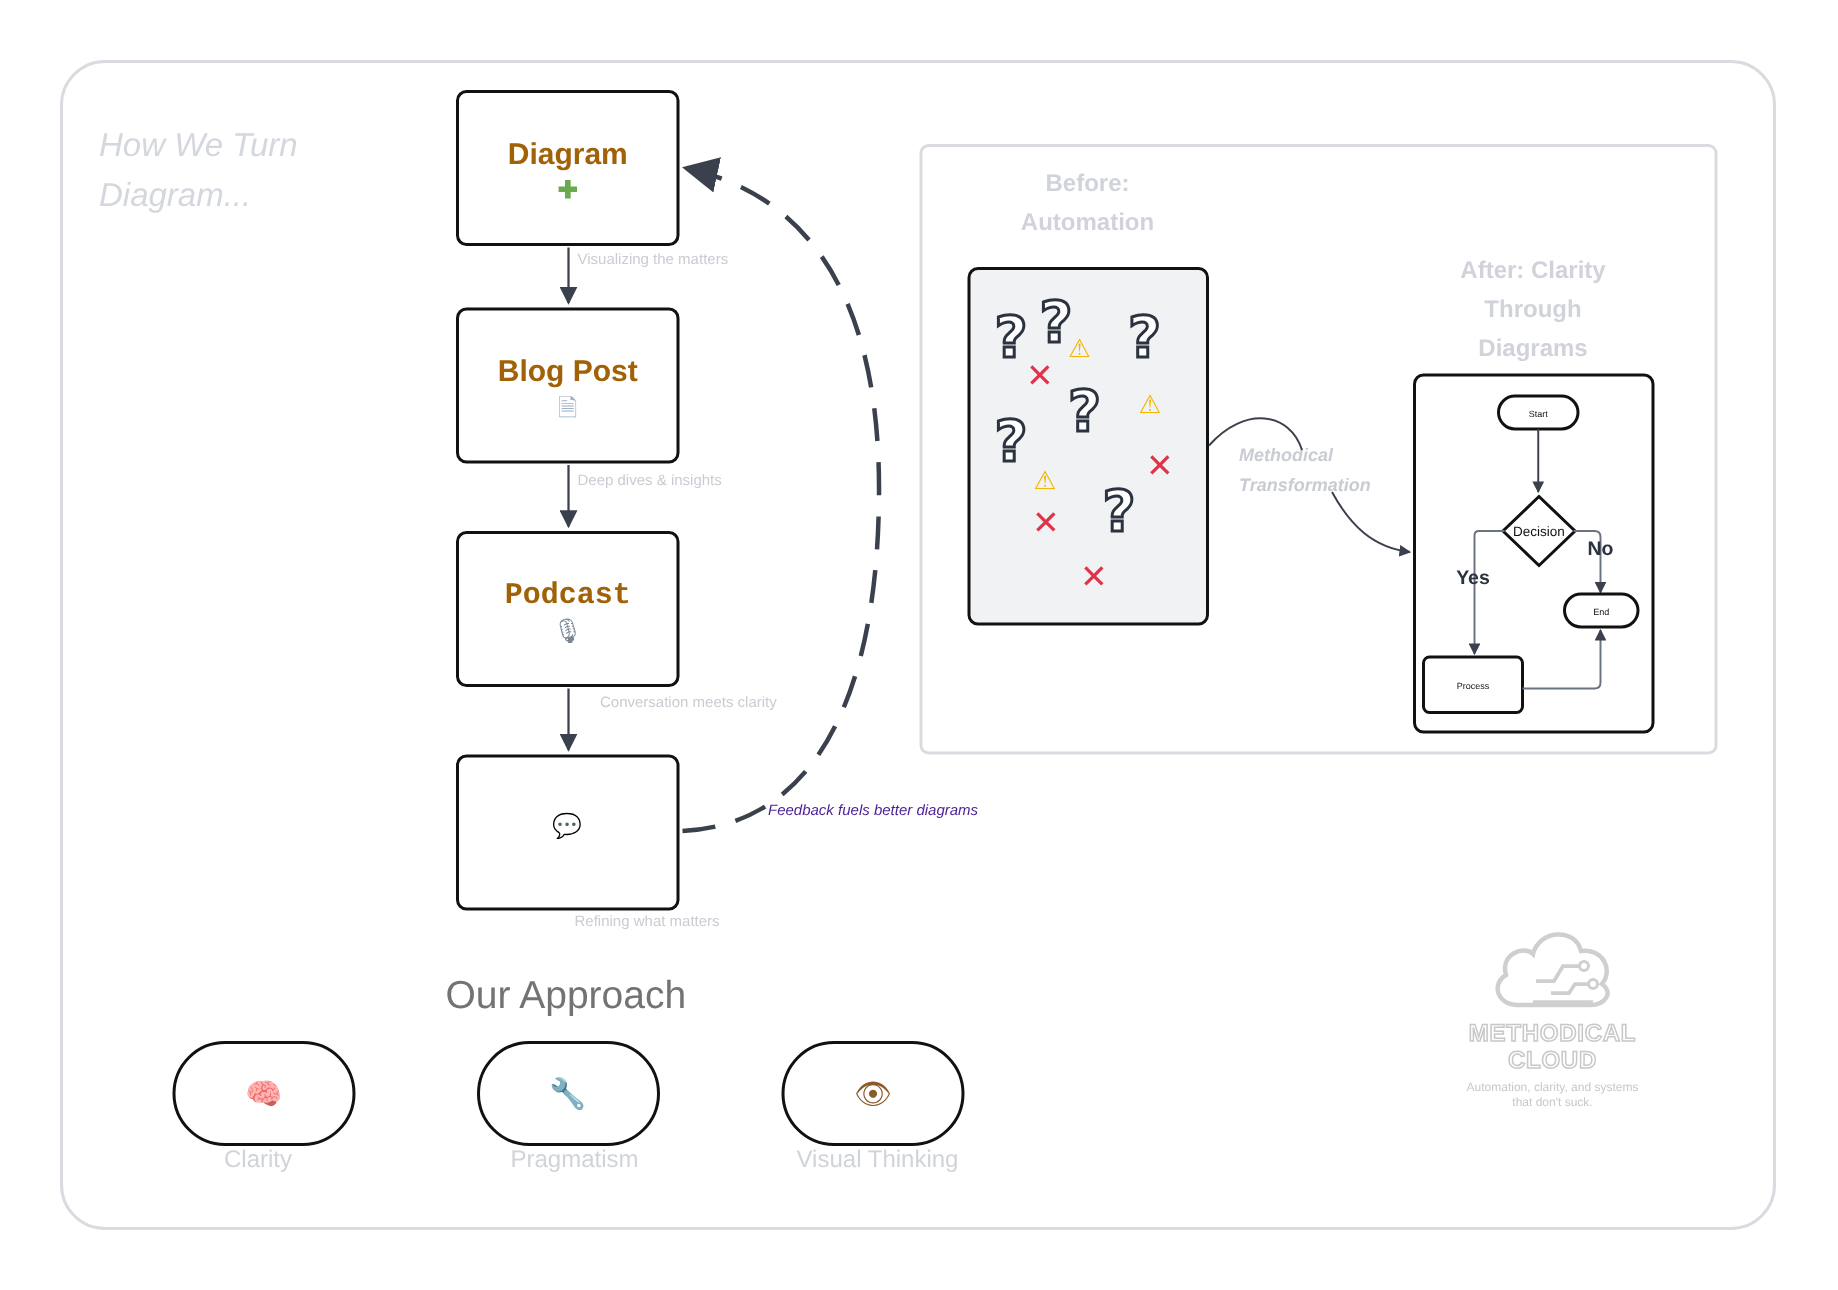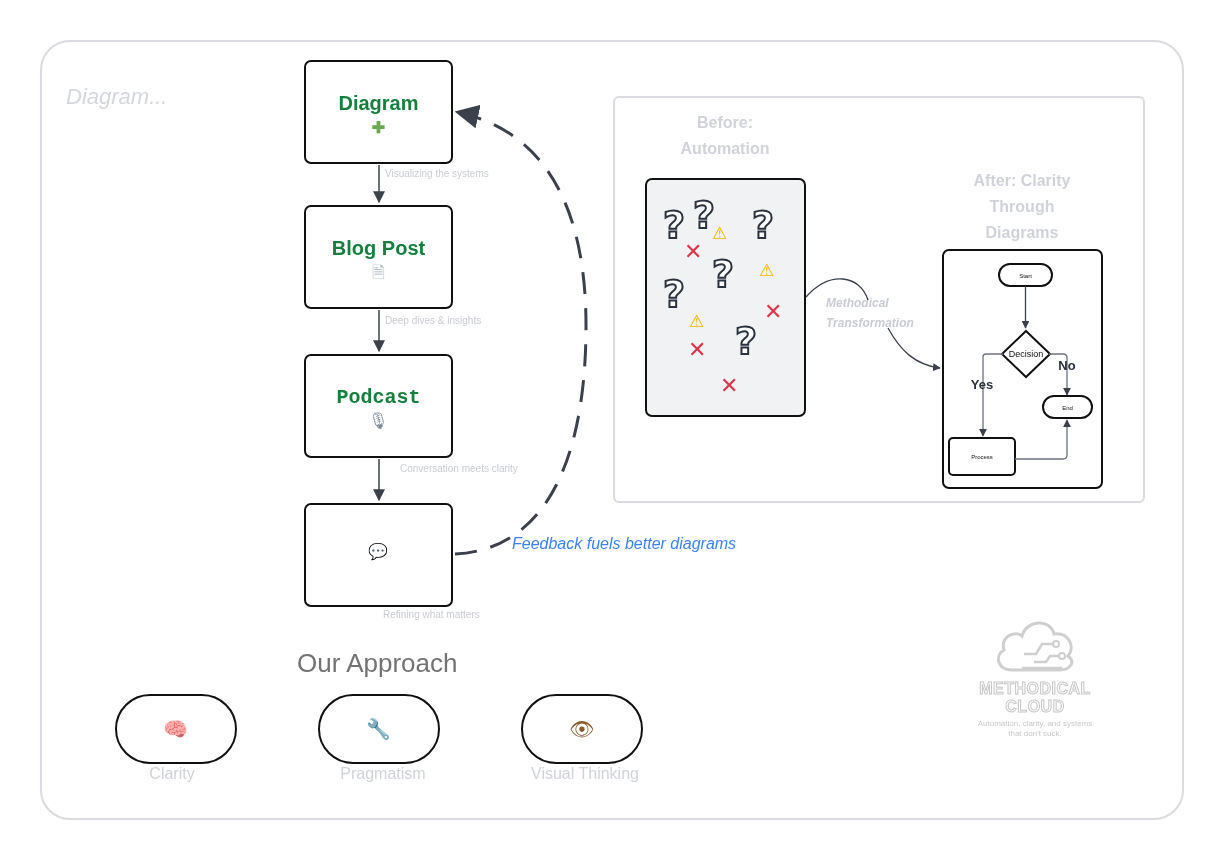--- a/index.html
+++ b/index.html
@@ -1,54 +1,55 @@
 <!DOCTYPE html>
 <html><head>
 <meta charset="utf-8">
 <style>
   html, body { margin:0; padding:0; background:#ffffff; }
   body { width:1225px; height:860px; position:relative; overflow:hidden; font-family:"Liberation Sans", sans-serif; }
   .frame { position:absolute; left:40px; top:40px; width:1144px; height:780px; border:2px solid #d9dbe0; border-radius:30px; box-sizing:border-box; }
   .title { position:absolute; left:66px; top:80px; font-size:22px; font-style:italic; color:#d4d7de; line-height:33px; }
   .node { position:absolute; left:304px; width:149px; height:104px; border:2.5px solid #111; border-radius:7px; box-sizing:border-box; background:#fff; display:flex; flex-direction:column; align-items:center; justify-content:center; }
-  .node .lbl { font-weight:bold; font-size:20px; color:#15803d; text-align:center; line-height:31px; }
+  .node .lbl { font-weight:bold; font-size:20px; color:#a16207; text-align:center; line-height:31px; }
   .node .ico { font-size:16px; line-height:18px; }
   .caption { position:absolute; font-size:10px; color:#c9ccd3; white-space:nowrap; }
   .panel { position:absolute; left:613px; top:96px; width:532px; height:407px; border:2px solid #d9dbe0; border-radius:6px; box-sizing:border-box; }
   .heading-grey { position:absolute; font-weight:bold; font-size:16px; color:#d0d3da; text-align:center; line-height:26px; }
   .before-box { position:absolute; left:645px; top:178px; width:161px; height:239px; border:2.5px solid #111; border-radius:7px; box-sizing:border-box; background:#f1f2f4; }
   .after-box { position:absolute; left:942px; top:249px; width:161px; height:240px; border:2.5px solid #111; border-radius:7px; box-sizing:border-box; background:#fff; }
   .glyph { position:absolute; line-height:1; }
   .qm { font-size:38px; font-weight:bold; color:#fff; -webkit-text-stroke:2px #2b3240; font-family:"DejaVu Sans", sans-serif; }
   .xm { font-size:22px; color:#e0334a; font-family:"DejaVu Sans", sans-serif; }
   .wm { font-size:17px; color:#f4b400; font-family:"DejaVu Sans", sans-serif; }
   .trans-lbl { position:absolute; left:826px; top:293px; font-size:12px; font-style:italic; font-weight:bold; color:#c9ccd3; line-height:20px; }
-  .feedback-lbl { position:absolute; left:512px; top:535px; font-size:16px; font-style:italic; color:#3b82f6; }
+  .feedback-lbl { position:absolute; left:512px; top:535px; font-size:10px; font-style:italic; color:#4c1d95; }
   .approach { position:absolute; left:297px; top:648px; font-size:26px; color:#737373; }
   .pill { position:absolute; top:694px; width:122px; height:70px; border:2.5px solid #111; border-radius:35px; box-sizing:border-box; background:#fff; display:flex; align-items:center; justify-content:center; font-size:20px; }
   .pill-lbl { position:absolute; top:765px; font-size:16px; color:#d0d3da; text-align:center; width:160px; }
   .logo { position:absolute; left:960px; top:612px; width:150px; text-align:center; color:#d0d0d0; }
   .logo .name { font-weight:bold; font-size:16px; line-height:18px; color:#fff; -webkit-text-stroke:1px #c8c8c8; letter-spacing:0.5px; }
   .logo .tag { font-size:8px; line-height:10px; color:#c8c8c8; margin-top:3px; }
   svg.overlay { position:absolute; left:0; top:0; pointer-events:none; }
 </style>
 </head>
 <body>
 
 <div class="frame"></div>
 
 <div class="title">
+  <div>How We Turn</div>
   <div>Diagram...</div>
 </div>
 
 <div class="node" style="top:60px;">
   <div class="lbl">Diagram</div>
   <div class="ico" style="color:#6aaa4e;font-weight:bold;">✚</div>
 </div>
-<div class="caption" style="left:385px;top:168px;">Visualizing the systems</div>
+<div class="caption" style="left:385px;top:168px;">Visualizing the matters</div>
 
 <div class="node" style="top:205px;">
   <div class="lbl">Blog Post</div>
   <div class="ico" style="color:#9fb1c4;">🗎</div>
 </div>
 <div class="caption" style="left:385px;top:315px;">Deep dives &amp; insights</div>
 
 <div class="node" style="top:354px;font-family:Liberation Mono, monospace;">
   <div class="lbl">Podcast</div>
   <div class="ico" style="color:#7a8797;">🎙</div>

